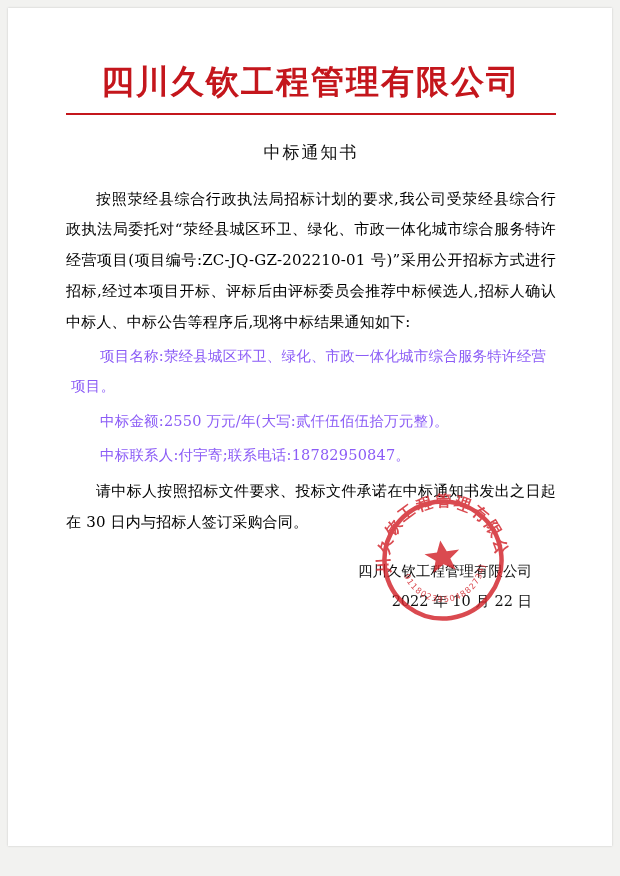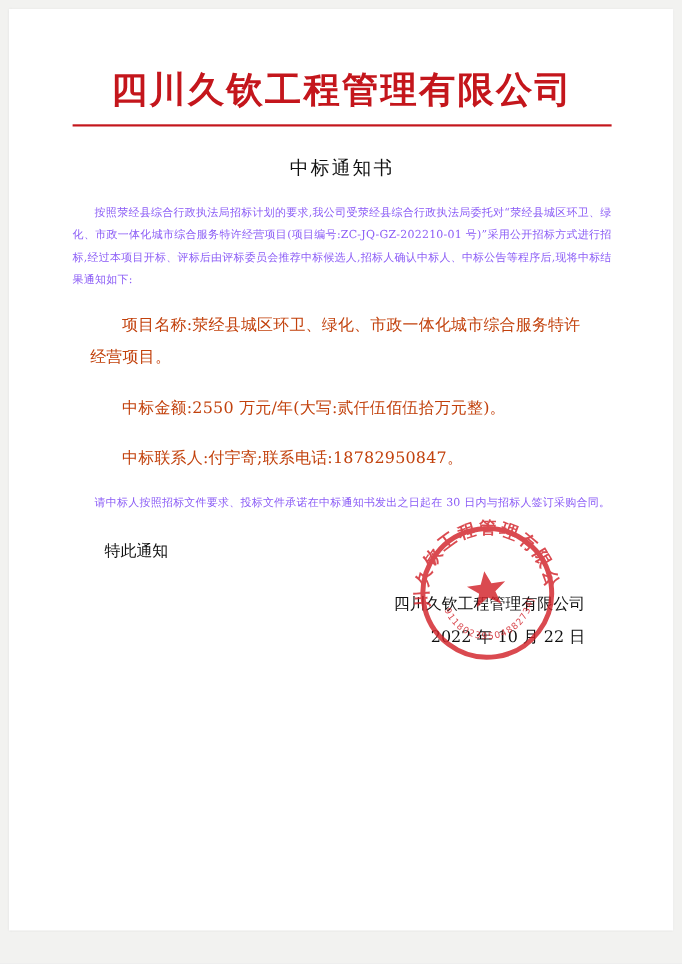--- a/index.html
+++ b/index.html
@@ -52,35 +52,35 @@
   }
   .doc-title {
     text-align: center;
     font-size: 17px;
     font-weight: normal;
     letter-spacing: 2px;
     color: #111;
     margin-bottom: 20px;
   }
   .para {
-    font-size: 10px;
-    color: #8b5cf6;
+    font-size: 15px;
+    color: #000000;
     line-height: 2.05;
     text-align: justify;
     text-justify: inter-ideograph;
     text-indent: 2em;
     margin: 0 0 2px 0;
     letter-spacing: 0.2px;
   }
   .item {
     font-size: 14.5px;
-    color: #c2410c;
+    color: #8b5cf6;
     line-height: 2.05;
     text-indent: 2em;
-    margin: 16px;
+    margin: 5px;
     letter-spacing: 0.2px;
   }
   .closing {
     font-size: 14.5px;
     color: #101010;
     line-height: 2.05;
     text-indent: 2em;
     margin-top: 18px;
   }
   .signature {
@@ -120,21 +120,20 @@
       <div class="doc-title">中标通知书</div>
 
       <p class="para">按照荥经县综合行政执法局招标计划的要求,我公司受荥经县综合行政执法局委托对“荥经县城区环卫、绿化、市政一体化城市综合服务特许经营项目(项目编号:ZC-JQ-GZ-202210-01 号)”采用公开招标方式进行招标,经过本项目开标、评标后由评标委员会推荐中标候选人,招标人确认中标人、中标公告等程序后,现将中标结果通知如下:</p>
 
       <p class="item">项目名称:荥经县城区环卫、绿化、市政一体化城市综合服务特许经营项目。</p>
       <p class="item">中标金额:2550 万元/年(大写:贰仟伍佰伍拾万元整)。</p>
       <p class="item">中标联系人:付宇寄;联系电话:18782950847。</p>
 
       <p class="para">请中标人按照招标文件要求、投标文件承诺在中标通知书发出之日起在 30 日内与招标人签订采购合同。</p>
 
-      <p class="closing">特此通知</p>
 
       <div class="sig-wrap">
         <div class="signature">
           <div>四川久钦工程管理有限公司</div>
           <div>2022 年 10 月 22 日</div>
         </div>
 
         <svg class="seal" viewBox="0 0 200 200">
           <defs>
             <path id="sealTopArc" d="M 28 100 A 72 72 0 0 1 172 100"></path>

